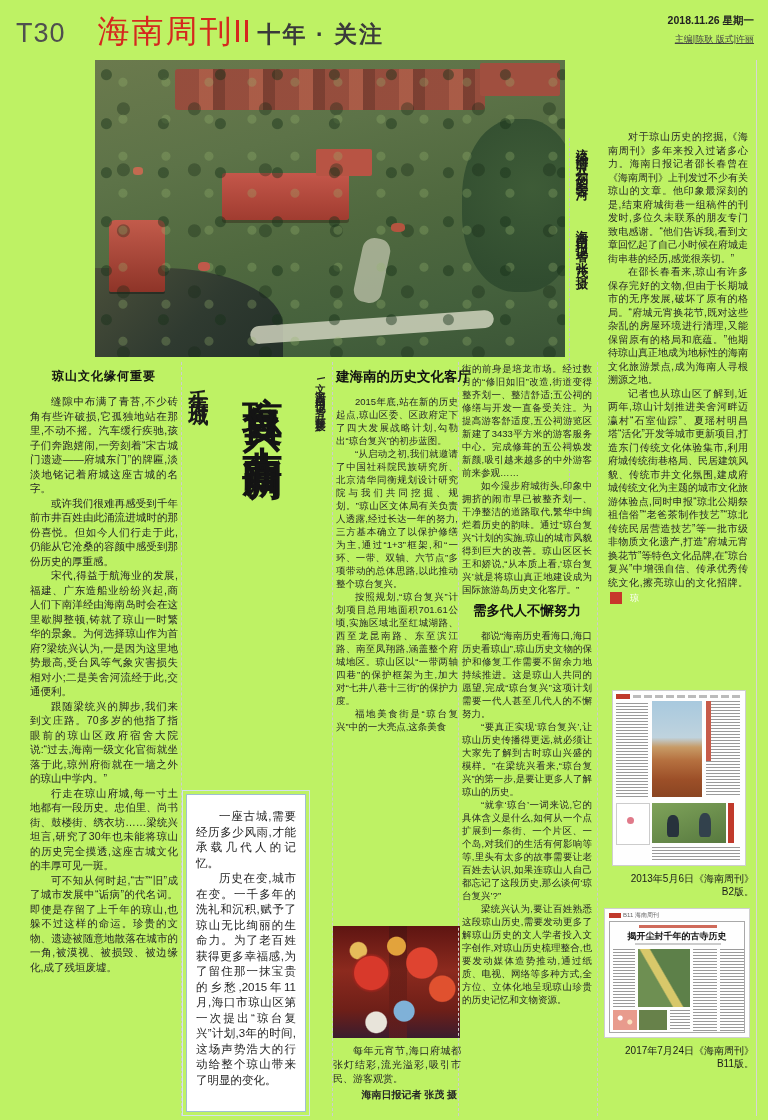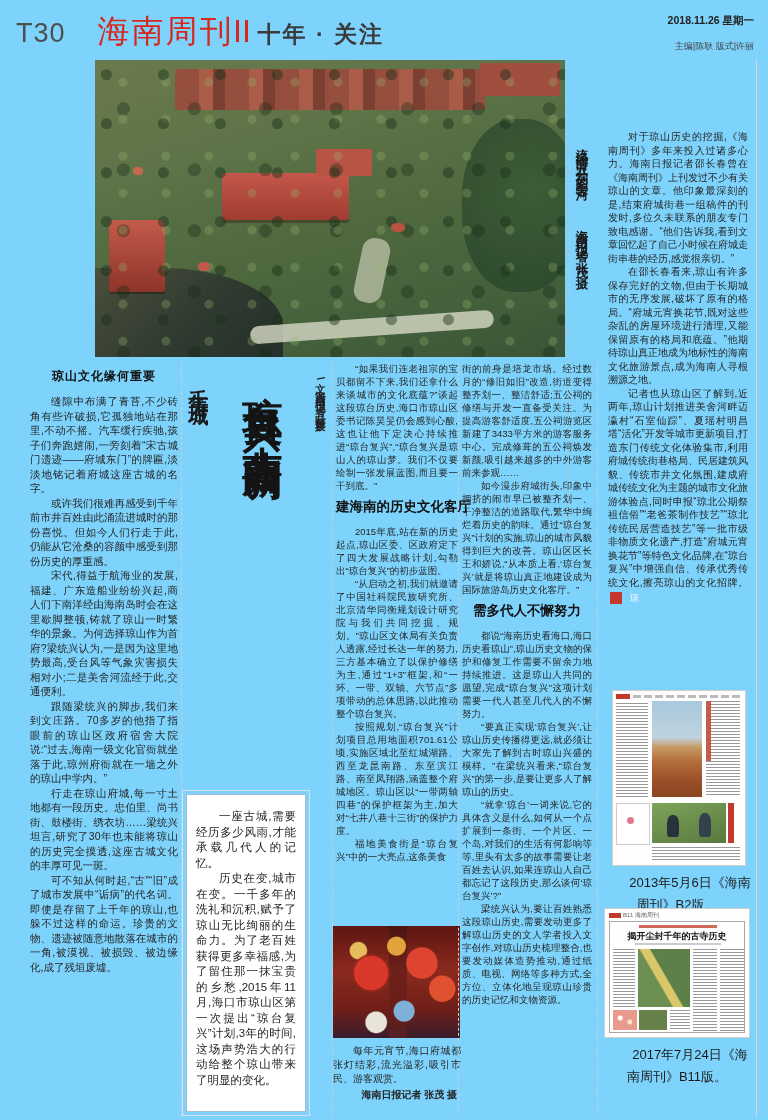--- a/index.html
+++ b/index.html
@@ -1,28 +1,28 @@
 <!DOCTYPE html>
 <html><head>
 <meta charset="utf-8">
 <style>
   html,body{margin:0;padding:0;background:#e8e8e8;}
-  #page{position:relative;width:768px;height:1120px;background:#7dd3fc;margin:0 auto;
+  #page{position:relative;width:768px;height:1120px;background:#bef264;margin:0 auto;
         font-family:"Liberation Sans",sans-serif;color:#222;overflow:hidden;}
 
   
   .hdr-left{position:absolute;left:16px;top:10px;display:flex;align-items:baseline;}
   .pagecode{font-size:27px;color:#4f4f4f;letter-spacing:1px;}
   .masthead{font-size:32px;font-weight:400;color:#d5281e;margin-left:32px;letter-spacing:2px;}
   .logo-bars{display:inline-block;width:6px;height:22px;border-left:3px solid #d5281e;
              border-right:3px solid #d5281e;margin:0 4px 0 2px;vertical-align:-2px;}
   .section-title{font-size:23px;font-weight:700;color:#3a3a3a;margin-left:6px;letter-spacing:2px;}
   .hdr-right{position:absolute;right:14px;top:14px;text-align:right;}
   .hdr-date{font-size:10.5px;font-weight:700;color:#222;}
-  .hdr-editors{font-size:9px;color:#444;margin-top:12px;}
+  .hdr-editors{font-size:9px;color:#444;margin-top:5px;text-decoration:underline;}
 
   
   .photo{position:absolute;left:95px;top:60px;width:470px;height:297px;overflow:hidden;
          background:linear-gradient(165deg,#6b7a4d 0%,#5d7348 30%,#50693f 55%,#44603c 80%,#3a5436 100%);}
   .photo>div{position:absolute;}
   .p-speckle{inset:0;background-image:
       radial-gradient(circle at 20% 30%,rgba(22,48,24,.45) 0 5px,transparent 6px),
       radial-gradient(circle at 65% 60%,rgba(150,180,110,.30) 0 4px,transparent 5px),
       radial-gradient(circle at 40% 80%,rgba(20,40,20,.35) 0 6px,transparent 7px);
       background-size:57px 49px,43px 37px,71px 61px;}
@@ -91,22 +91,22 @@
   .c2-aerial{left:33px;top:40px;width:52px;height:58px;
       background:linear-gradient(60deg,#6e8f52 0 40%,#d8c86a 42% 52%,#5d8049 54% 100%);}
   .c2-colB{left:88px;top:40px;width:24px;height:82px;}
   .c2-colC{left:115px;top:40px;width:24px;height:82px;}
   .c2-artifact{left:8px;top:101px;width:24px;height:20px;background:#e89b8d;
       background-image:radial-gradient(circle at 30% 40%,#fff 0 2px,transparent 3px),
                        radial-gradient(circle at 70% 60%,#fbe3c0 0 2px,transparent 3px);}
   .c2-green2{left:34px;top:101px;width:28px;height:20px;background:#67814a;}
   .c2-colD{left:65px;top:101px;width:20px;height:20px;}
 
-  .clip-cap{position:absolute;left:600px;width:154px;font-size:13px;line-height:22px;
-      color:#1a1a1a;text-indent:2em;text-align:center;}
+  .clip-cap{position:absolute;left:600px;width:154px;font-size:10px;line-height:13px;
+      color:#1a1a1a;text-indent:2em;text-align:right;}
   .cap1{top:872px;} .cap2{top:1044px;}
 
   
   .col{position:absolute;top:362px;}
   .col1{left:30px;width:148px;}
   .col1 .body-p{font-size:10.5px;line-height:14.5px;}
   .col3{left:336px;width:122px;}
   .col3 .body-p,.col4 .body-p{font-size:9.5px;line-height:13px;}
   .col4{left:462px;width:130px;}
   .sec-head{font-size:12px;font-weight:800;color:#111;text-align:center;margin:6px 0 9px;letter-spacing:1px;}
@@ -252,21 +252,20 @@
     </div>
     <div class="byline">文\海南日报记者 叶媛媛</div>
   </div>
 
   <div class="introbox">
     <p class="body-p">一座古城,需要经历多少风雨,才能承载几代人的记忆。</p>
     <p class="body-p">历史在变,城市在变。一千多年的洗礼和沉积,赋予了琼山无比绚丽的生命力。为了老百姓获得更多幸福感,为了留住那一抹宝贵的乡愁,2015年11月,海口市琼山区第一次提出“琼台复兴”计划,3年的时间,这场声势浩大的行动给整个琼山带来了明显的变化。</p>
   </div>
 
   <div class="col col3">
-    <p class="body-p">“如果我们连老祖宗的宝贝都留不下来,我们还拿什么来谈城市的文化底蕴?”谈起这段琼台历史,海口市琼山区委书记陈昊旻仍会感到心酸,这也让他下定决心持续推进“琼台复兴”,“琼台复兴是琼山人的琼山梦。我们不仅要绘制一张发展蓝图,而且要一干到底。”</p>
     <div class="sec-head small">建海南的历史文化客厅</div>
     <p class="body-p">2015年底,站在新的历史起点,琼山区委、区政府定下了四大发展战略计划,勾勒出“琼台复兴”的初步蓝图。</p>
     <p class="body-p">“从启动之初,我们就邀请了中国社科院民族研究所、北京清华同衡规划设计研究院与我们共同挖掘、规划。”琼山区文体局有关负责人透露,经过长达一年的努力,三方基本确立了以保护修缮为主,通过“1+3”框架,和“一环、一带、双轴、六节点”多项带动的总体思路,以此推动整个琼台复兴。</p>
     <p class="body-p">按照规划,“琼台复兴”计划项目总用地面积701.61公顷,实施区域北至红城湖路、西至龙昆南路、东至滨江路、南至凤翔路,涵盖整个府城地区。琼山区以“一带两轴四巷”的保护框架为主,加大对“七井八巷十三街”的保护力度。</p>
     <p class="body-p">福地美食街是“琼台复兴”中的一大亮点,这条美食</p>
   </div>
 
   <div class="lantern">
     <div class="pole"></div>
     <div class="glow"></div>

